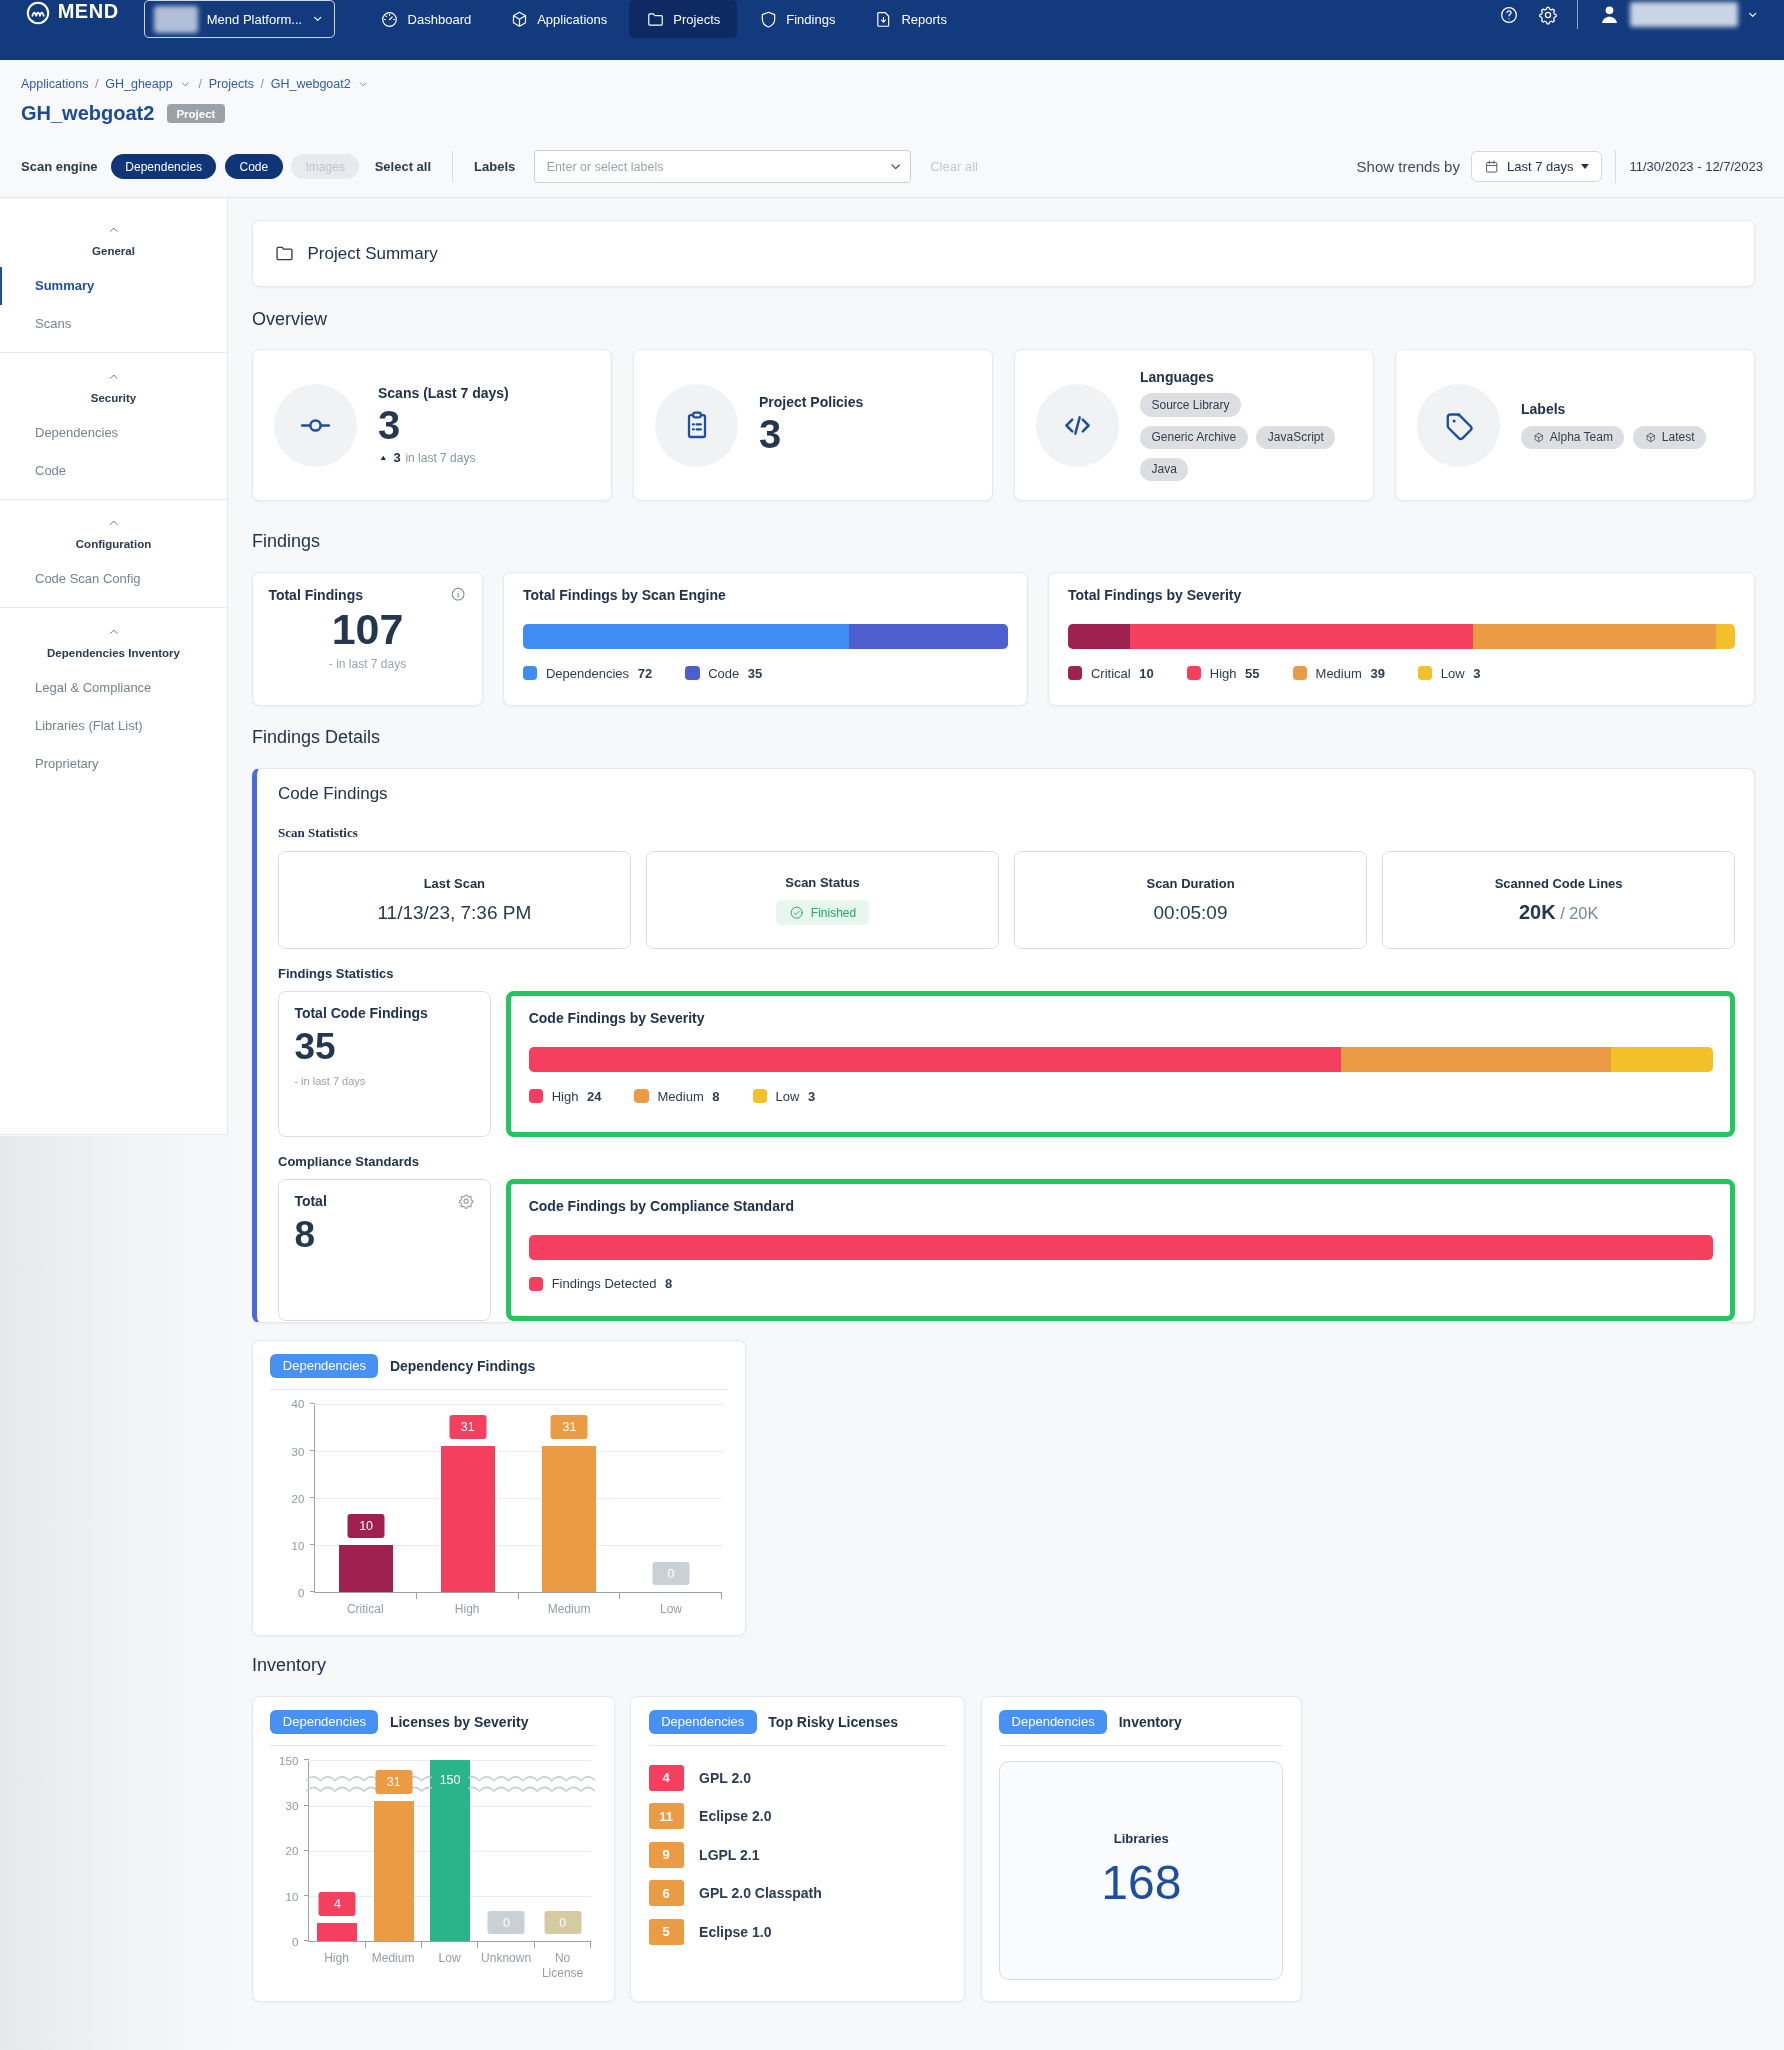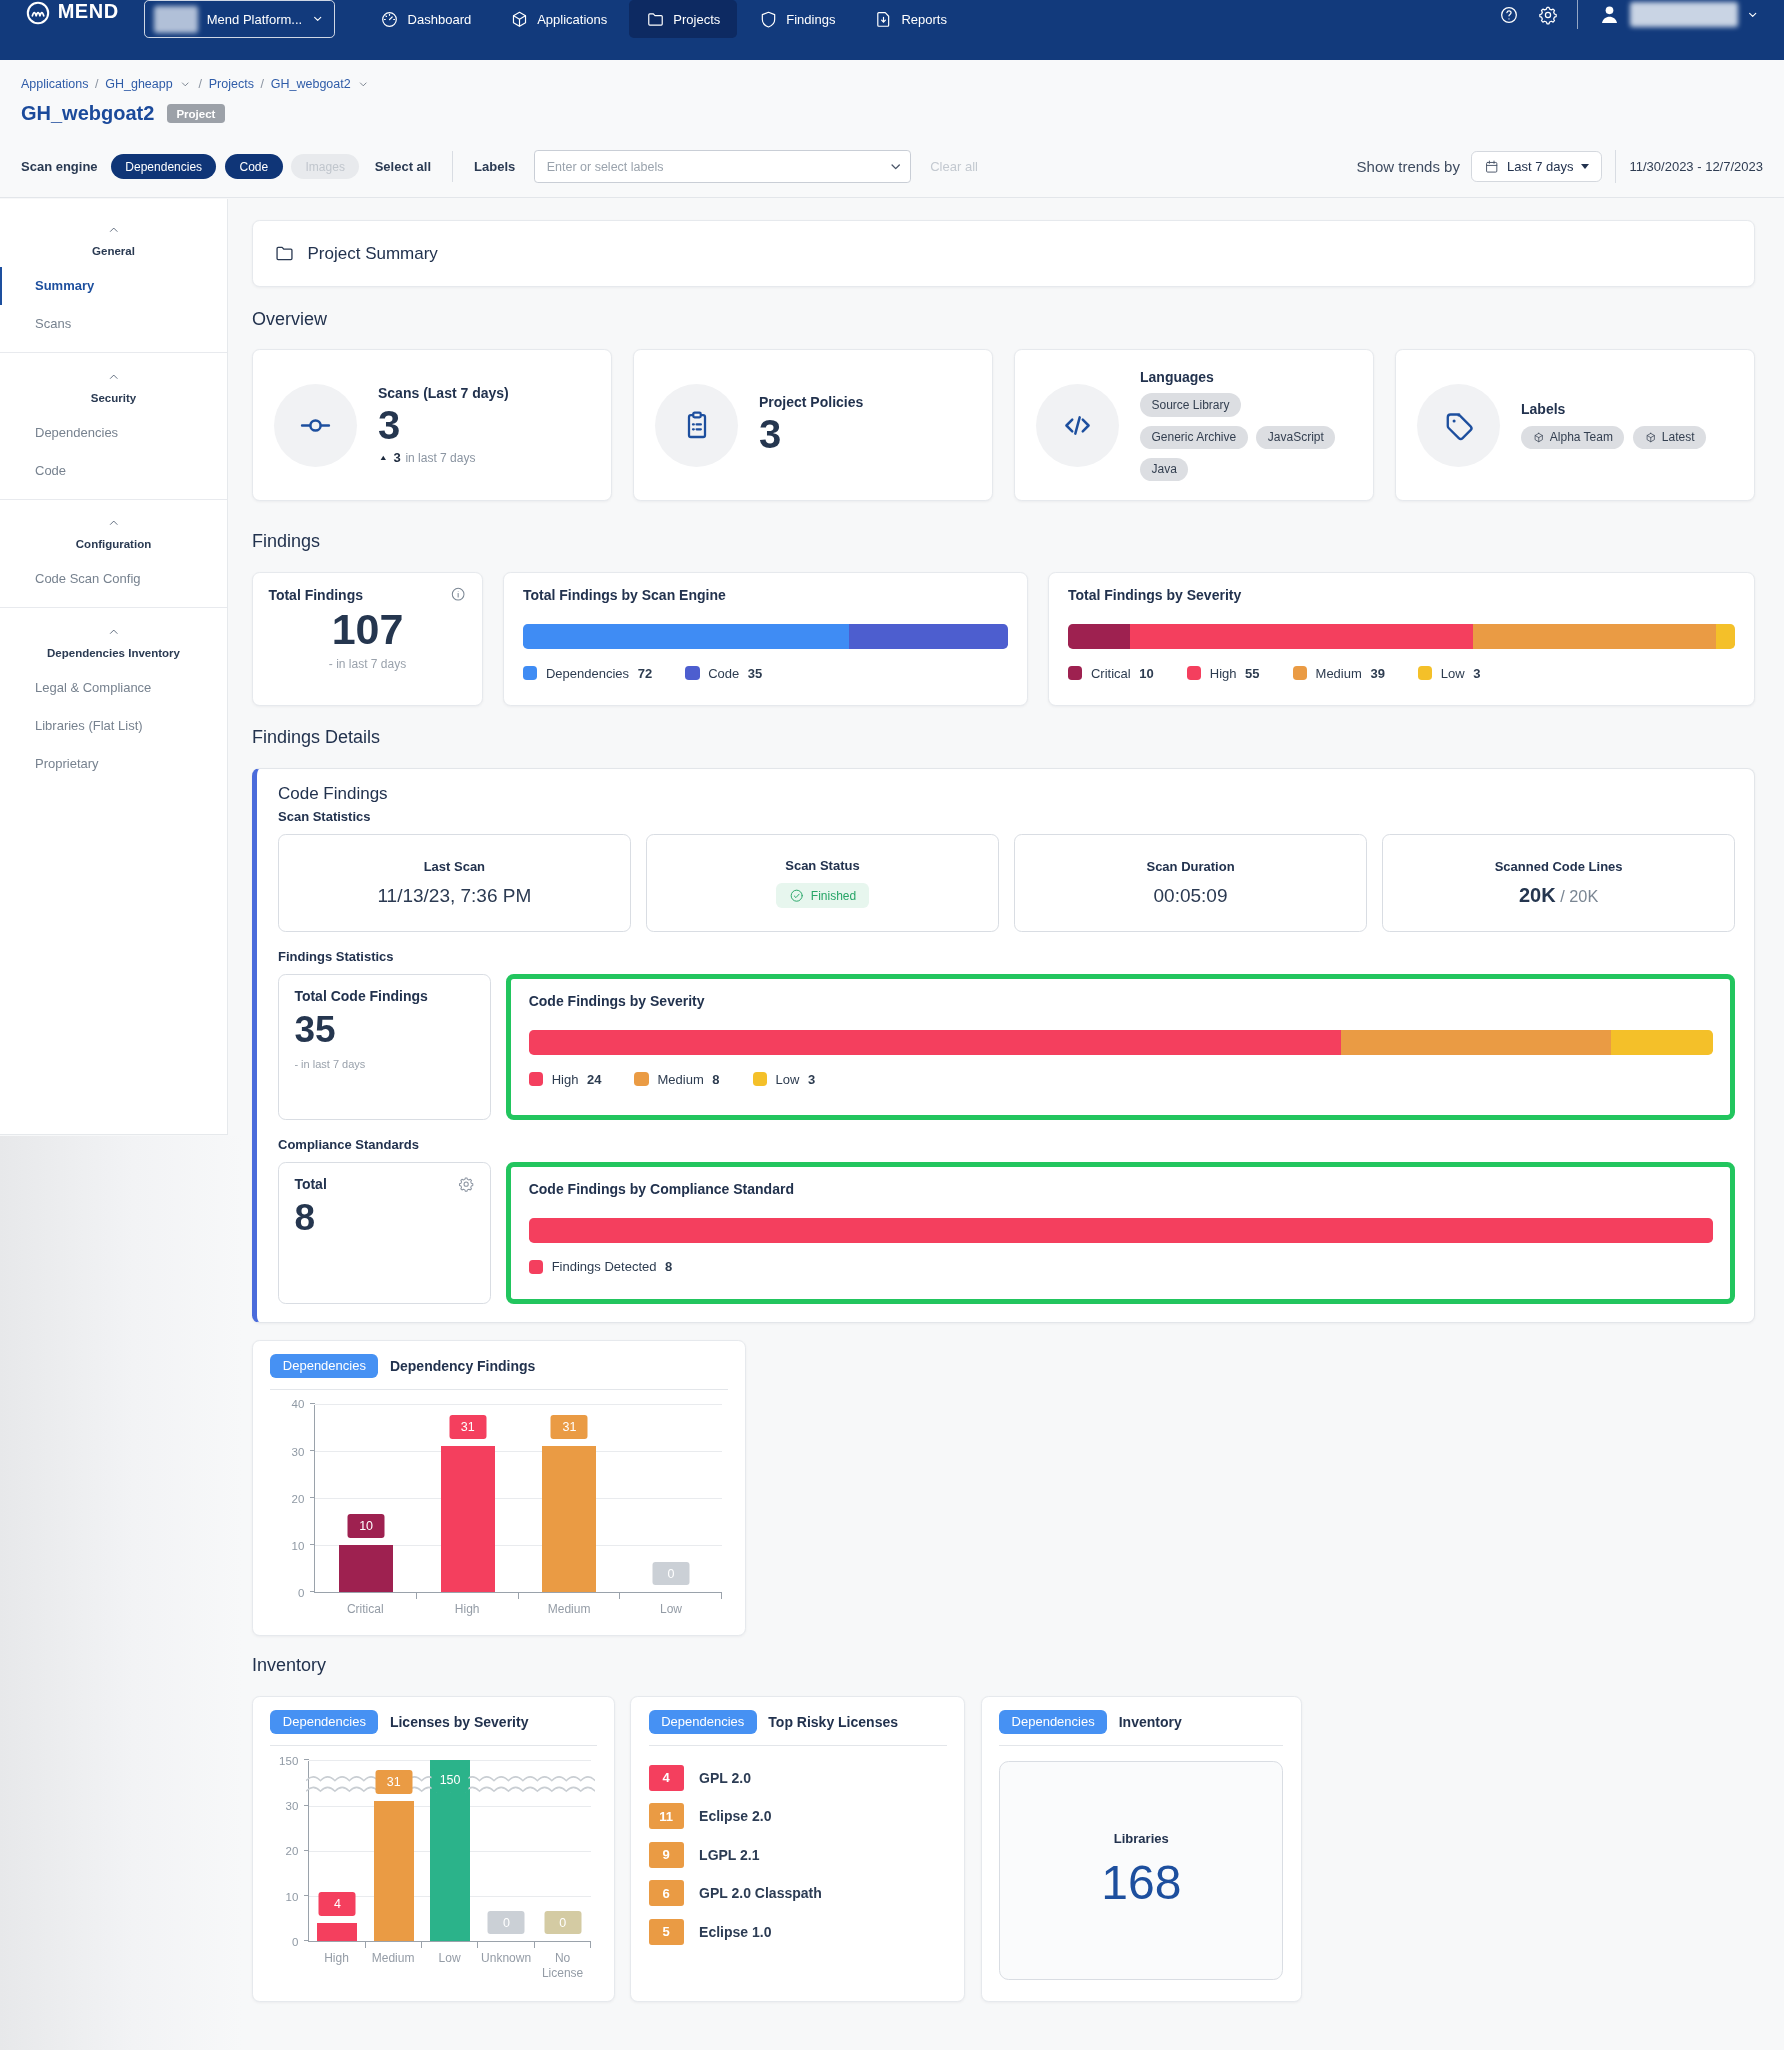--- a/index.html
+++ b/index.html
@@ -126,21 +126,21 @@
   .fs-row { display:flex; gap:15.4px; margin-top:9.6px; }
   .fs-row.r1 { height:146px; }
   .fs-row.r2 { height:142px; }
   .small-total { width:213px; border:1px solid #d9dde3; border-radius:7.7px; padding:13.4px 15.4px; }
   .st-titlerow { display:flex; justify-content:space-between; align-items:flex-start; }
   .st-title { font-size:14px; font-weight:bold; color:#22324e; }
   .st-gear { width:16.3px; height:16.3px; color:#8b94a1; }
   .st-value { font-size:37px; font-weight:bold; color:#25364f; margin-top:4.8px; }
   .st-sub { font-size:11px; color:#9aa2ac; margin-top:6.7px; }
   .wide-chart { flex:1; border:5px solid #22c55e; border-radius:7.7px; padding:13.4px 17.3px; }
-  .mt18 { margin-top:17.3px; } .mt6 { margin-top:5px; }
+  .mt18 { margin-top:17.3px; } .mt6 { margin-top:21px;font-family:Liberation Serif, serif; }
 
   .dep-card { position:absolute; top:1141px; left:23px; width:494px; height:296px; padding:12.5px 17.3px; }
   .card-head { display:flex; align-items:center; gap:11.5px; padding-bottom:10.6px; border-bottom:1px solid #e3e6ea; }
   .tag-pill { background:#4691f3; color:#fff; font-size:13px; padding:4.8px 12.5px; border-radius:5.8px; }
   .card-head-title { font-size:14px; font-weight:bold; color:#22324e; }
 
   
   .bc { margin-top:15.4px; }
   .bc-plot { position:relative; border-left:1px solid #9aa2ab; border-bottom:1px solid #9aa2ab; }
   .bc-grid { position:absolute; left:0; right:0; height:1px; background:#e9ebee; }

